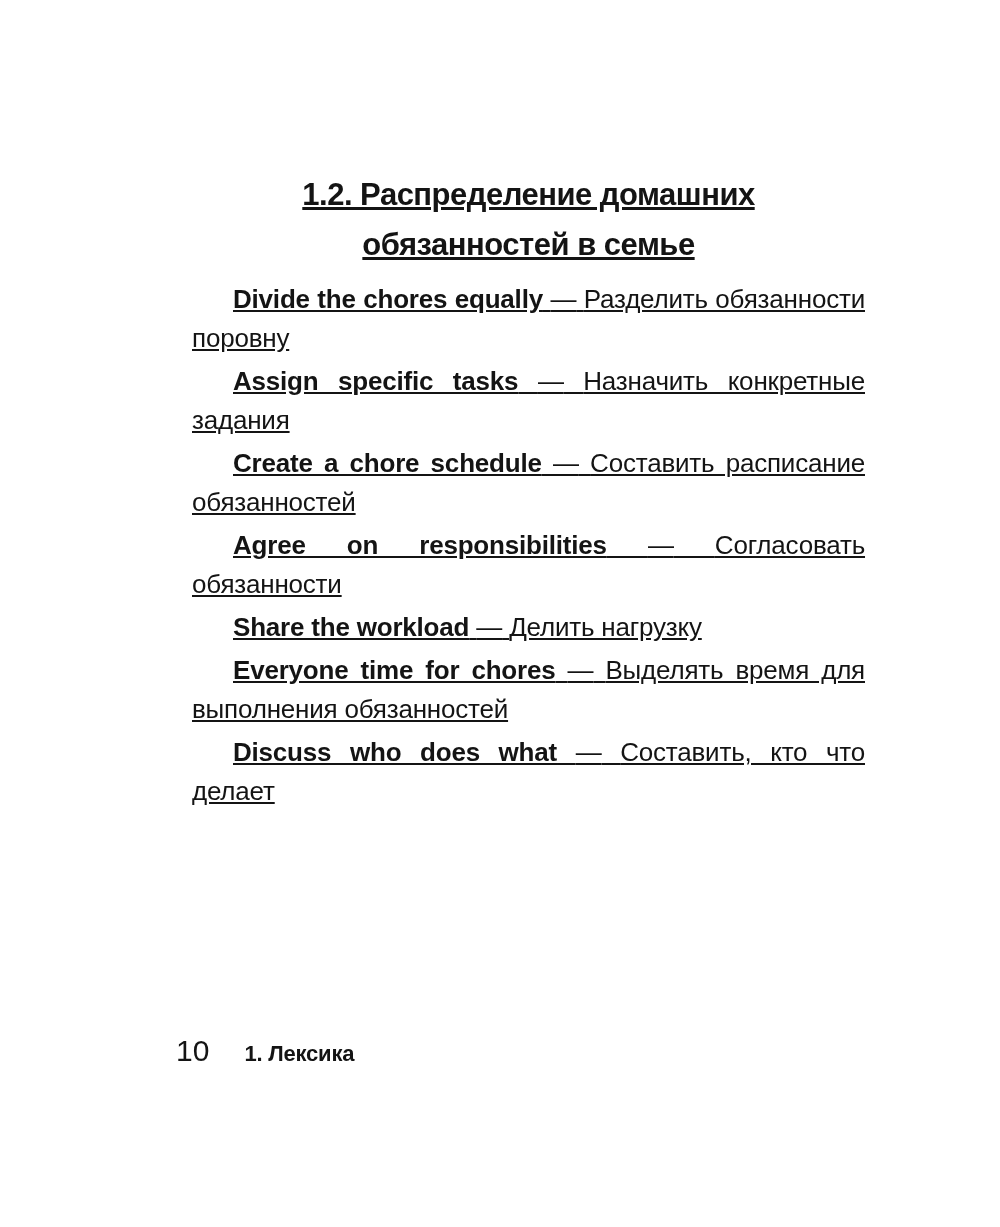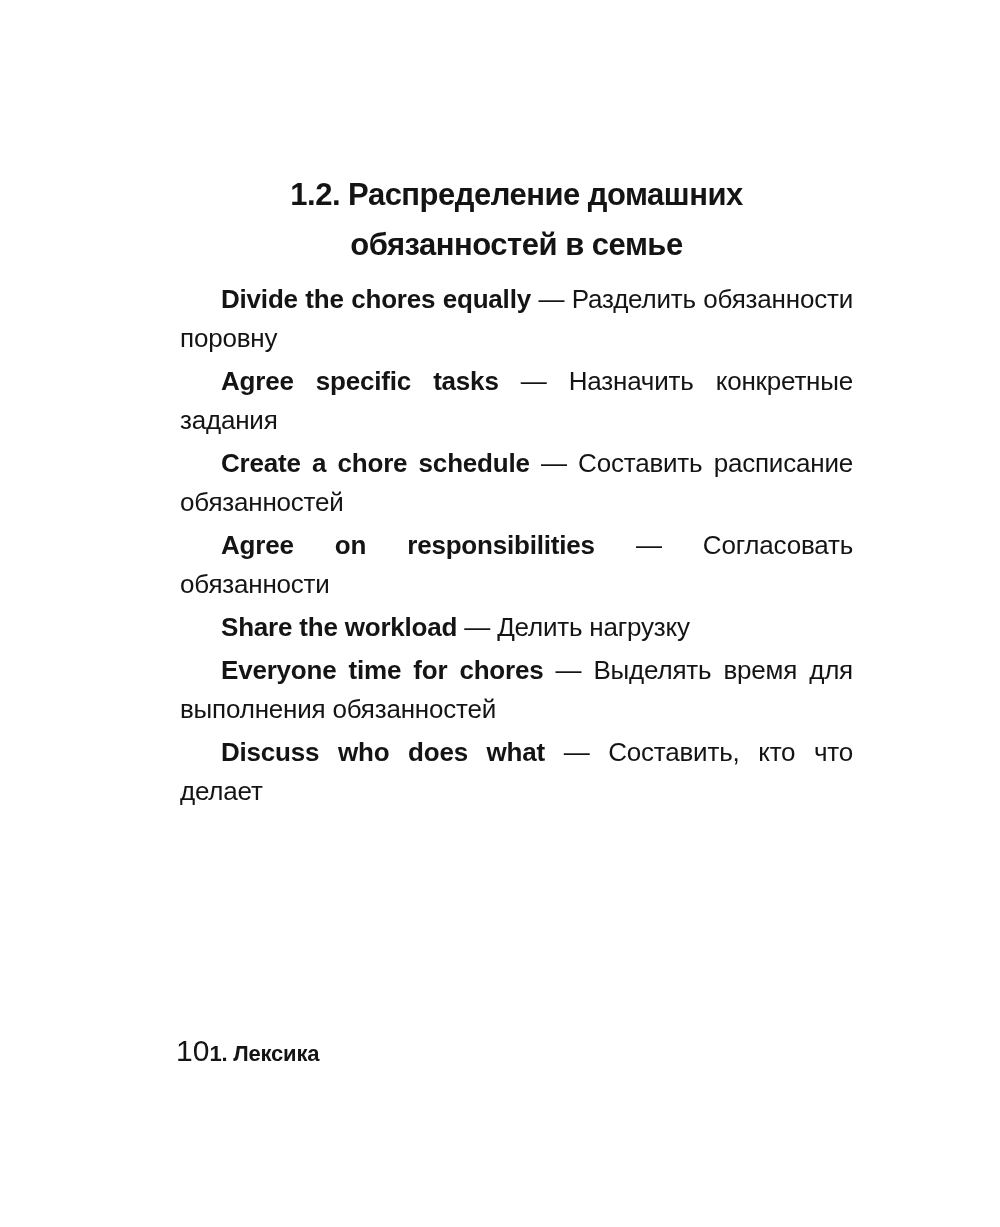--- a/index.html
+++ b/index.html
@@ -11,23 +11,24 @@
     position: relative;
     width: 1000px;
     height: 1227px;
     background: #ffffff;
     color: #141414;
     font-family: "Liberation Sans", sans-serif;
     overflow: hidden;
   }
   .content {
     position: absolute;
-    left: 176px;
+    left: 188px;
     top: 170px;
     width: 681px;
+    text-decoration: underline;
   }
   .title {
     margin: 0 0 10px 0;
     font-size: 31px;
     line-height: 50px;
     font-weight: 700;
     text-align: center;
     letter-spacing: -0.5px;
     white-space: pre-line;
   }
@@ -54,40 +55,41 @@
     align-items: baseline;
     justify-content: space-between;
   }
   .page-number {
     font-size: 30px;
     font-weight: 400;
   }
   .running-title {
     font-size: 22px;
     font-weight: 700;
+    margin-left: 35px;
     letter-spacing: -0.2px;
   }
 </style>
 </head>
 <body>
 
 <div class="page">
   <div class="content">
 
     <h1 class="title">1.2. Распределение домашних
 обязанностей в семье</h1>
 
     <div>
       <p class="entry" lang="ru">
         <b class="en" lang="en">Divide the chores equally</b>
         <span class="sep">—</span>
         <span class="ru">Разделить обязанности поровну</span>
       </p>
       <p class="entry" lang="ru">
-        <b class="en" lang="en">Agree specific tasks</b>
+        <b class="en" lang="en">Assign specific tasks</b>
         <span class="sep">—</span>
         <span class="ru">Назначить конкретные задания</span>
       </p>
       <p class="entry" lang="ru">
         <b class="en" lang="en">Create a chore schedule</b>
         <span class="sep">—</span>
         <span class="ru">Составить расписание обязанностей</span>
       </p>
       <p class="entry" lang="ru">
         <b class="en" lang="en">Agree on responsibilities</b>

